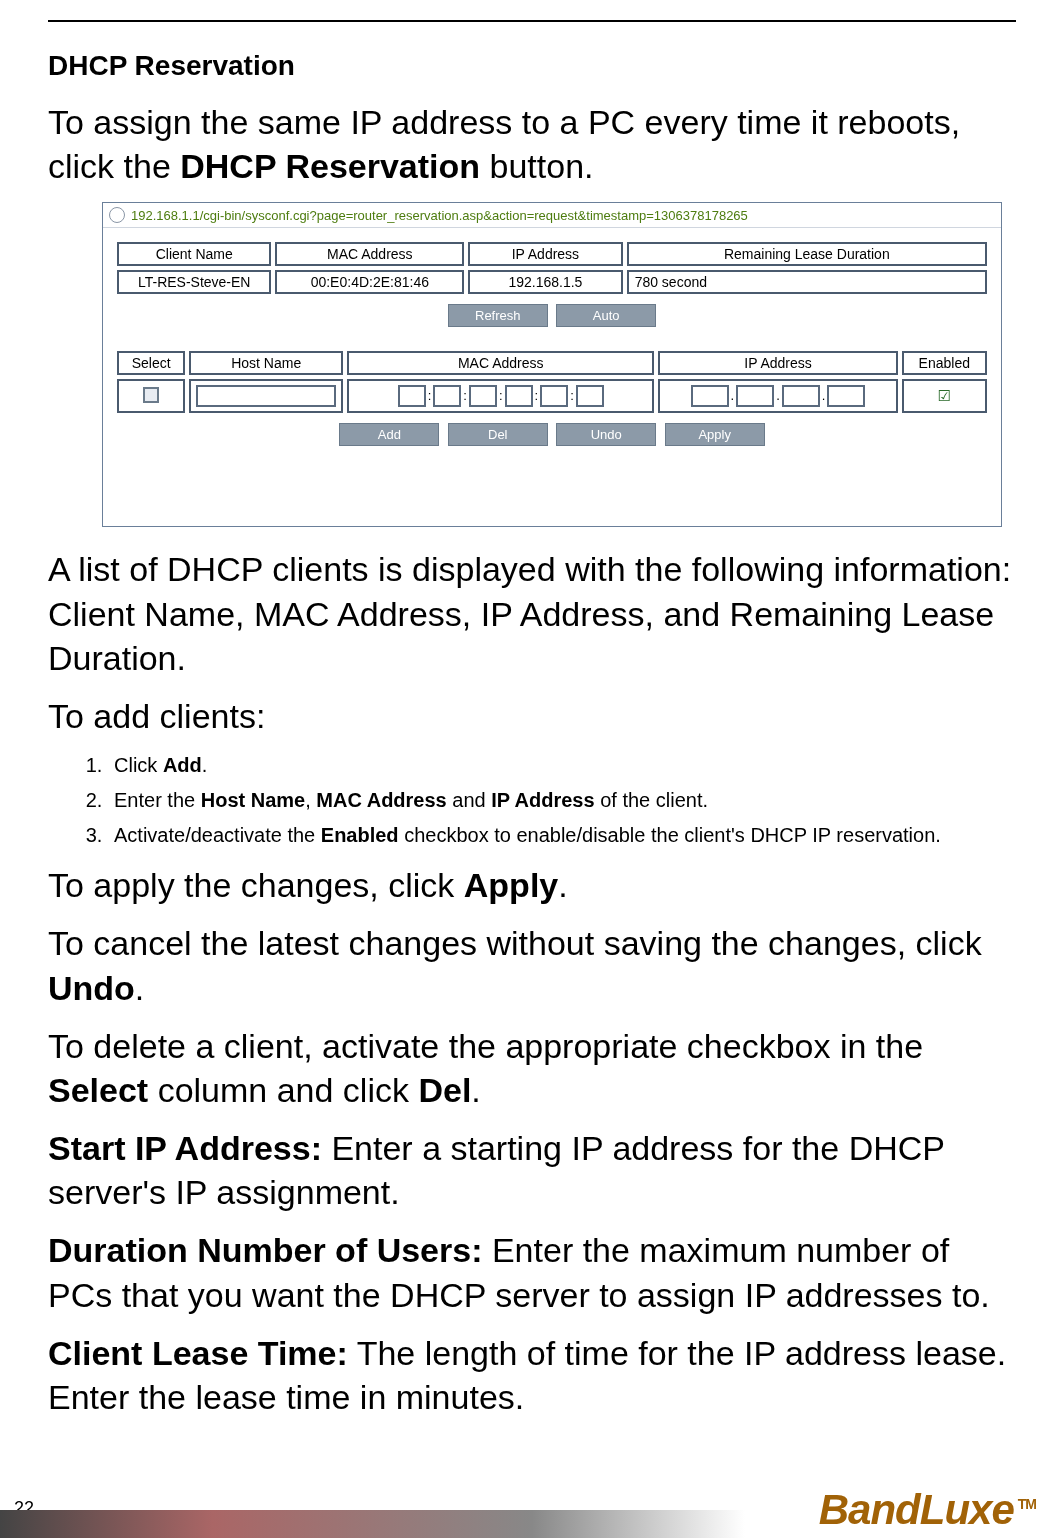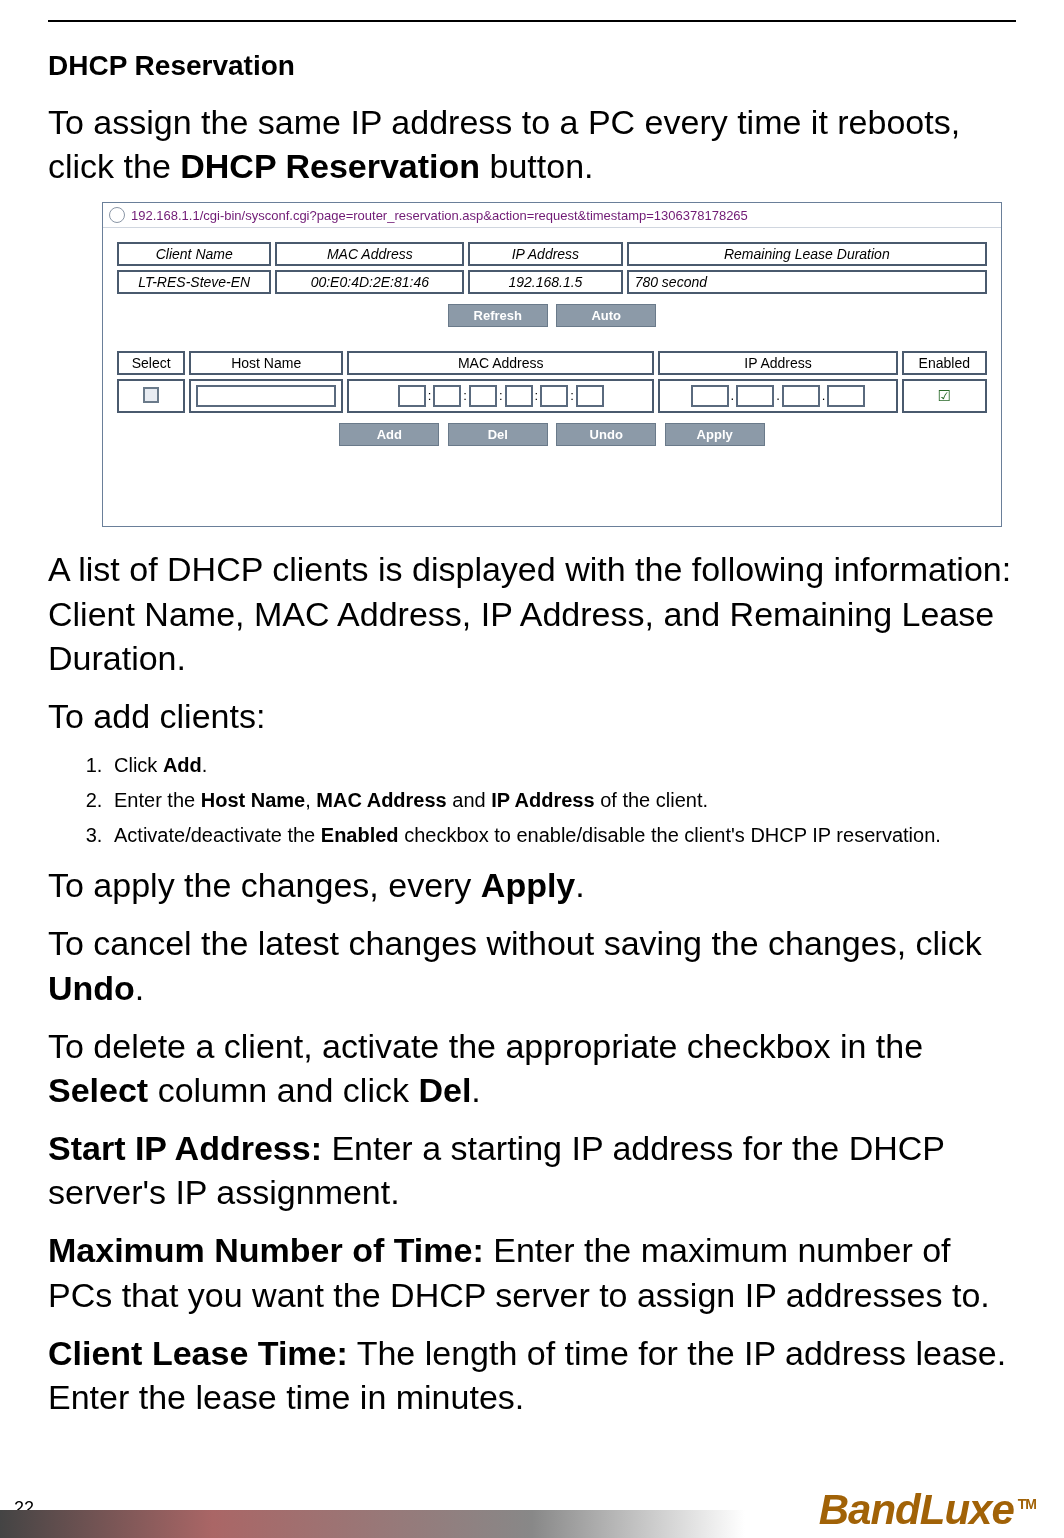--- a/index.html
+++ b/index.html
@@ -46,21 +46,21 @@
     font-family: Tahoma, Arial, sans-serif;
   }
   .addr-bar {
     display: flex;
     align-items: center;
     gap: 6px;
     padding: 4px 6px;
     background: #fff;
     border-bottom: 1px solid #d0d6df;
     font-size: 13px;
-    color: #701a75;
+    color: #4d7c0f;
   }
   .favicon {
     width: 16px; height: 16px;
     border: 1px solid #8a96a6;
     border-radius: 50%;
     display: inline-block;
     position: relative;
     background: #fff;
   }
   .shot-body {
@@ -73,27 +73,25 @@
     border-spacing: 4px;
     margin-bottom: 6px;
     font-size: 14px;
     text-align: center;
   }
   table.lease-table th, table.lease-table td {
     border: 2px solid #4a5a6e;
     padding: 2px 6px;
     background: #fff;
     font-weight: normal;
-    font-style: italic;
   }
   table.lease-table td.right { text-align: left; }
   .btn-row {
     text-align: center;
     margin: 4px 0 20px 0;
-    font-weight: bold;
   }
   .gbtn {
     display: inline-block;
     min-width: 100px;
     padding: 3px 14px;
     margin: 0 2px;
     background: #8c9aa8;
     color: #fff;
     font-size: 13px;
     border: 1px solid #6a7a8a;
@@ -261,37 +259,37 @@
     </li>
     <li>
       <span>Enter the </span><span class="bold">Host Name</span><span>, </span><span class="bold">MAC Address</span><span> and </span><span class="bold">IP Address</span><span> of the client.</span>
     </li>
     <li>
       <span>Activate/deactivate the </span><span class="bold">Enabled</span><span> checkbox to enable/disable the client's DHCP IP reservation.</span>
     </li>
   </ol>
 
   <p class="body">
-    <span>To apply the changes, every </span><span class="bold">Apply</span><span>.</span>
+    <span>To apply the changes, click </span><span class="bold">Apply</span><span>.</span>
   </p>
 
   <p class="body">
     <span>To cancel the latest changes without saving the changes, click </span><span class="bold">Undo</span><span>.</span>
   </p>
 
   <p class="body">
     <span>To delete a client, activate the appropriate checkbox in the </span><span class="bold">Select</span><span> column and click </span><span class="bold">Del</span><span>.</span>
   </p>
 
   <p class="body">
     <span class="bold">Start IP Address:</span><span> Enter a starting IP address for the DHCP server's IP assignment.</span>
   </p>
 
   <p class="body">
-    <span class="bold">Maximum Number of Time:</span><span> Enter the maximum number of PCs that you want the DHCP server to assign IP addresses to.</span>
+    <span class="bold">Duration Number of Users:</span><span> Enter the maximum number of PCs that you want the DHCP server to assign IP addresses to.</span>
   </p>
 
   <p class="body">
     <span class="bold">Client Lease Time:</span><span> The length of time for the IP address lease. Enter the lease time in minutes.</span>
   </p>
 </div>
 
 <div class="footer">
   <div class="page-num">22</div>
   <div class="footer-bar"></div>

